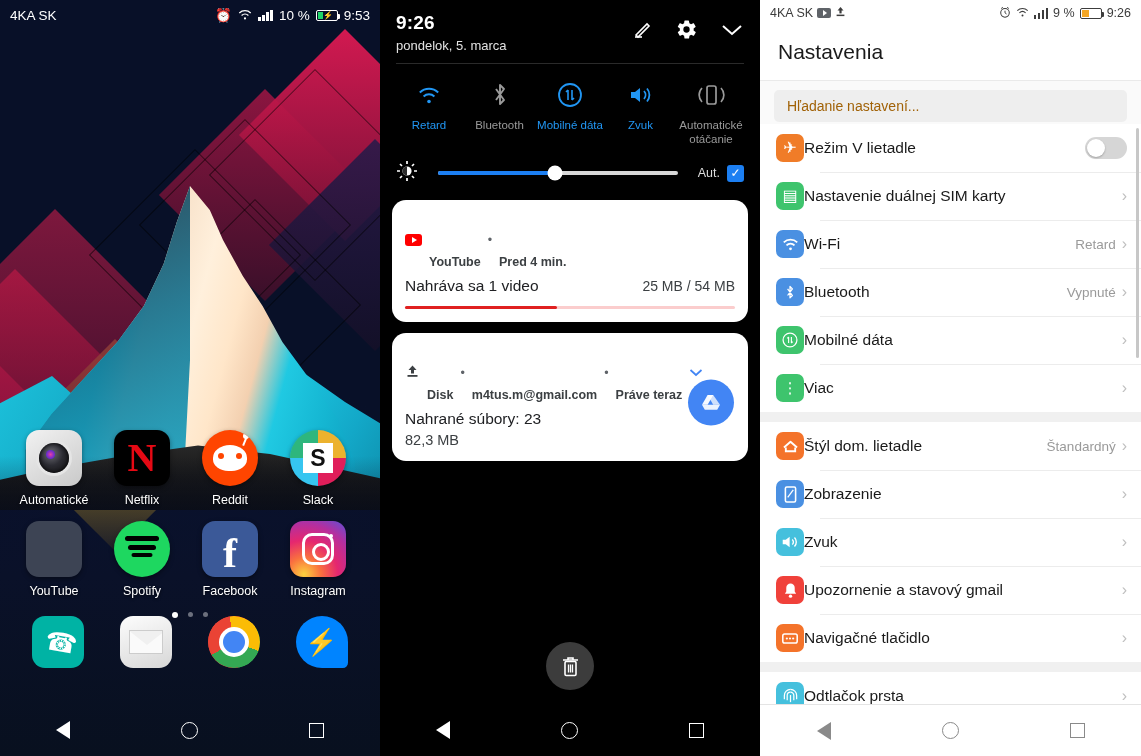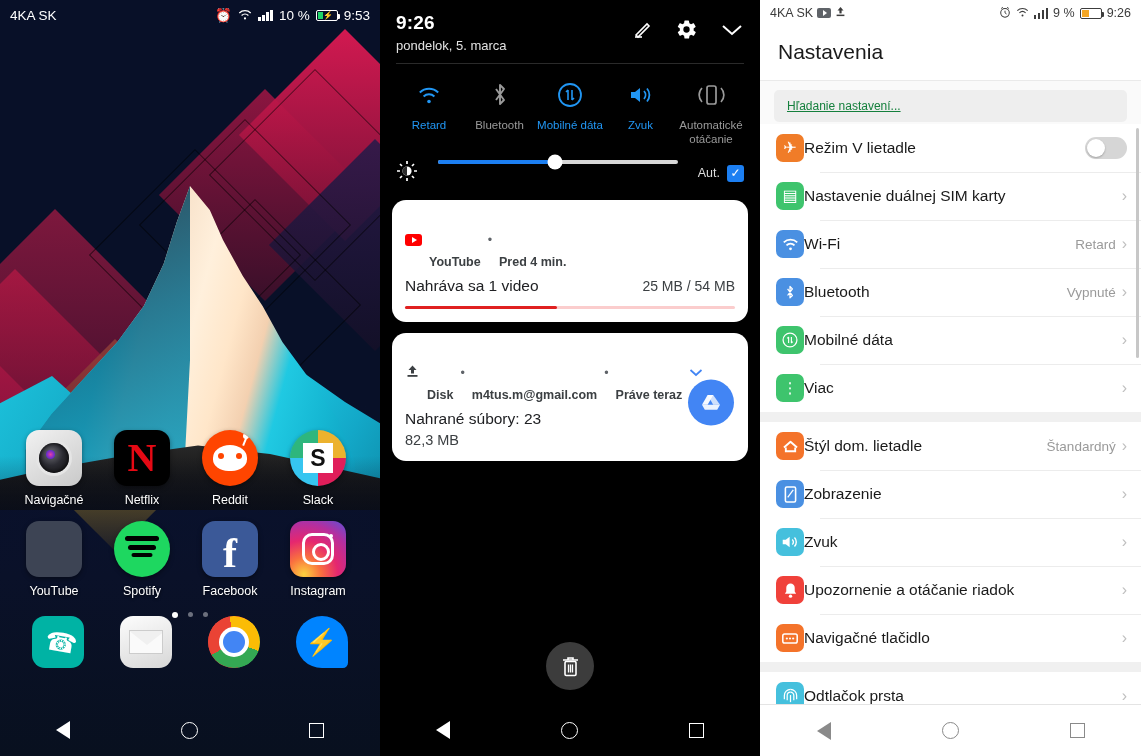--- a/index.html
+++ b/index.html
@@ -171,21 +171,21 @@
   .sh-ic { cursor:pointer; }
   .sh-div { height:1px; background:#2a2a2a; margin:10px 16px 0 16px; }
 
   .qs { display:flex; justify-content:space-between; padding:14px 16px 0 16px; }
   .qs-item { width:66px; display:flex; flex-direction:column; align-items:center; cursor:pointer; }
   .qs-glyph { height:34px; display:flex; align-items:center; justify-content:center; }
   .qs-lbl { margin-top:6px; font-size:11.5px; text-align:center; line-height:14px; }
   .qs-on .qs-lbl { color:#2196f3; }
   .qs-off .qs-lbl { color:#9a9a9a; }
 
-  .bright { display:flex; gap:20px; padding:14px 16px 0 16px; }
+  .bright { display:flex; align-items:center; gap:20px; padding:14px 16px 0 16px; }
   .bright-track { flex:1; height:4px; border-radius:2px; background:#d8d8d8; position:relative; }
   .bright-fill { position:absolute; left:0; top:0; bottom:0; width:49%; background:#1c7ff2;
     border-radius:2px; }
   .bright-knob { position:absolute; left:49%; top:50%; transform:translate(-50%,-50%);
     width:15px; height:15px; border-radius:50%; background:#fff; }
   .bright-auto { display:flex; align-items:center; gap:7px; font-size:12.5px; color:#ddd; }
   .chk { width:17px; height:17px; border-radius:3px; background:#1c7ff2; display:flex;
     align-items:center; justify-content:center; color:#fff; font-size:12px; cursor:pointer; }
 
   .notifs { padding:14px 12px 0 12px; }
@@ -228,21 +228,21 @@
   .st-right { display:flex; align-items:center; gap:5px; }
   .sig-bars.dk i { background:#3c3c3c; }
   .batt.dk { border-color:#3c3c3c; }
   .batt.dk:after { background:#3c3c3c; }
   .batt.dk .filly { position:absolute; left:1px; top:1px; bottom:1px; width:7px; background:#f5a623; }
 
   .st-title { background:#fff; padding:14px 18px 16px 18px; font-size:21px;
     border-bottom:1px solid #eaeaea; }
   .st-searchwrap { background:#fafafa; padding:9px 14px 9px 14px; }
   .st-search { height:32px; border-radius:5px; background:#eeeeee; display:flex;
-    align-items:center; padding:0 13px; color:#15803d; font-size:12px; cursor:text;text-decoration:underline; }
+    align-items:center; padding:0 13px; color:#a16207; font-size:14px; cursor:text; }
 
   .st-list { position:absolute; left:0; right:0; top:124px; bottom:52px; overflow:hidden;
     background:#fafafa; }
   .st-group { background:#fff; }
   .st-gap { height:10px; background:#f0f0f0; }
   .st-row { display:flex; align-items:center; height:48px; padding:0 14px 0 16px;
     cursor:pointer; position:relative; }
   .st-row + .st-row:before { content:""; position:absolute; left:60px; right:0; top:0;
     height:1px; background:#ececec; }
   .st-ico { width:28px; height:28px; border-radius:7px; display:flex; align-items:center;
@@ -323,21 +323,21 @@
         <span>9:53</span>
       </span>
     </div>
 
     <div class="apps">
       <div class="app-row" style="margin-top:400px;">
         <div class="app">
           <div class="app-ico ic-camera">
               <span class="lens"></span>
             </div>
-          <div class="app-lbl">Navigačné</div>
+          <div class="app-lbl">Automatické</div>
         </div>
         <div class="app">
           <div class="app-ico ic-netflix">
               <span class="n">N</span>
             </div>
           <div class="app-lbl">Netflix</div>
         </div>
         <div class="app">
           <div class="app-ico ic-reddit">
               <span class="ant"></span>
@@ -744,21 +744,21 @@
           <span class="st-val"></span>
           <span class="st-chev">›</span>
         </div>
         <div class="st-row">
           <span class="st-ico ico-bell">
             <svg width="15" height="17" viewBox="0 0 16 18">
                 <path d="M8 1.5a4.5 4.5 0 0 0-4.5 4.5v4L2 12.5h12L12.5 10V6A4.5 4.5 0 0 0 8 1.5z" fill="#fff"></path>
                 <circle cx="8" cy="15" r="1.8" fill="#fff"></circle>
               </svg>
           </span>
-          <span class="st-lbl">Upozornenie a otáčanie riadok</span>
+          <span class="st-lbl">Upozornenie a stavový gmail</span>
           <span class="st-val"></span>
           <span class="st-chev">›</span>
         </div>
         <div class="st-row">
           <span class="st-ico ico-nav">
             <svg width="18" height="15" viewBox="0 0 20 16">
                 <rect x="2" y="3" width="16" height="10" rx="2" stroke="#fff" stroke-width="1.7" fill="none"></rect>
                 <circle cx="6.5" cy="8" r="1.2" fill="#fff"></circle>
                 <circle cx="10" cy="8" r="1.2" fill="#fff"></circle>
                 <circle cx="13.5" cy="8" r="1.2" fill="#fff"></circle>

